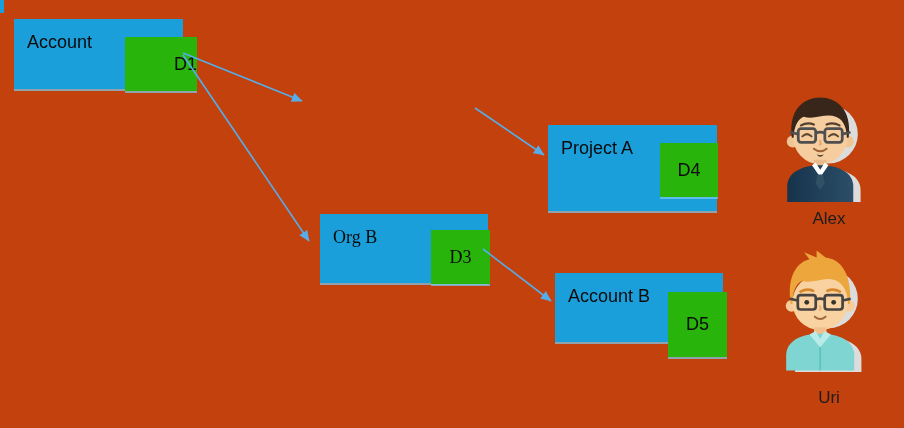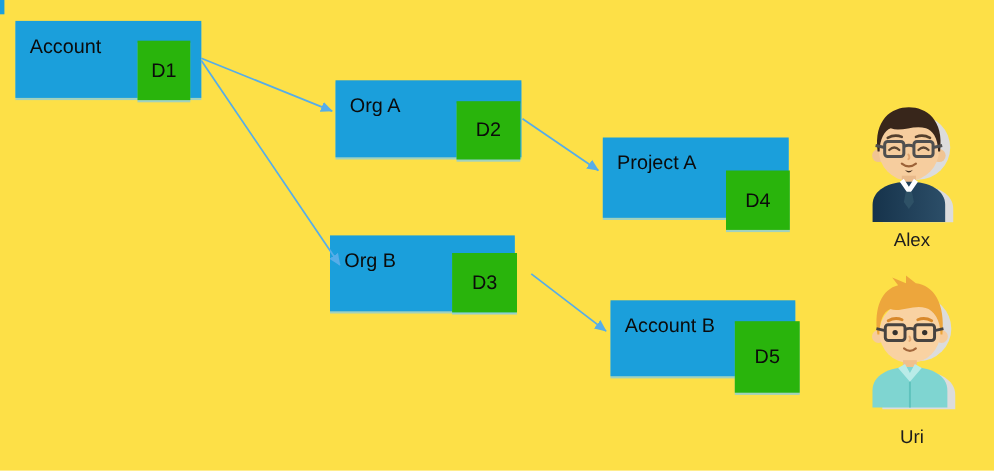--- a/index.html
+++ b/index.html
@@ -1,20 +1,20 @@
 <!DOCTYPE html>
 <html><head>
 <meta charset="utf-8">
 <style>
   html, body { margin: 0; padding: 0; background: #ffffff; }
   .canvas {
     position: relative;
     width: 904px;
     height: 428px;
-    background: #fde047;
+    background: #c2410c;
     font-family: "Liberation Sans", sans-serif;
     overflow: hidden;
   }
   .corner-fragment {
     position: absolute; left: 0; top: 0; width: 4px; height: 13px;
     background: #1B9FDB;
   }
   .arrow-layer {
     position: absolute; left: 0; top: 0; width: 904px; height: 428px;
     pointer-events: none; z-index: 5;
@@ -32,33 +32,33 @@
   }
   .badge {
     position: absolute;
     background: #29B40C;
     display: flex; align-items: center; justify-content: center;
     font-size: 18px; color: #0b0b0b;
     box-shadow: 0 2px 0 rgba(122, 204, 240, 0.7);
     z-index: 2;
   }
   .n-account { left: 14px;  top: 19px;  width: 169px; height: 70px; }
-  .n-account .badge { left: 111px; top: 18px; width: 48px; height: 54px; }
+  .n-account .badge { left: 111px; top: 18px; width: 72px; height: 54px; justify-content: flex-end; }
   .n-org-a   { left: 305px; top: 73px;  width: 169px; height: 70px; }
   .n-org-a .badge { left: 110px; top: 19px; width: 58px; height: 53px; }
-  .n-project-a { left: 548px; top: 125px; width: 169px; height: 73px; }
-  .n-project-a .badge { left: 112px; top: 18px; width: 58px; height: 54px; margin-top: 12px; }
-  .n-org-b   { left: 300px; top: 214px; width: 168px; height: 69px; }
+  .n-project-a { left: 548px; top: 125px; width: 169px; height: 86px; }
+  .n-project-a .badge { left: 112px; top: 18px; width: 58px; height: 54px; }
+  .n-org-b   { left: 320px; top: 214px; width: 168px; height: 69px; font-family: Liberation Serif, serif; }
   .n-org-b .badge { left: 111px; top: 16px; width: 59px; height: 54px; }
   .n-project-b { left: 555px; top: 273px; width: 168px; height: 69px; }
   .n-project-b .badge { left: 113px; top: 19px; width: 59px; height: 65px; }
 
   .user {
     position: absolute; width: 100px; margin: 0;
-    display: flex; flex-direction: column; align-items: center;
+    display: flex; flex-direction: column; 
     z-index: 3;
   }
   .user-alex { left: 779px; top: 90px; }
   .user-uri  { left: 779px; top: 247px; }
   .user figcaption {
     font-size: 17px; color: #1d1d1d; text-align: center;
   }
   .user-alex figcaption { margin-top: 7px; }
   .user-uri  figcaption { margin-top: 16px; }
 </style>
@@ -81,26 +81,20 @@
     <line x1="483" y1="249" x2="551" y2="301" stroke="#56ADE9" stroke-width="1.6" marker-end="url(#ah)"></line>
   </svg>
 
   <div class="node n-account">
     <span class="node-label">Account</span>
     <div class="badge">
       <span>D1</span>
     </div>
   </div>
 
-  <div class="node n-org-a">
-    <span class="node-label">Org A</span>
-    <div class="badge">
-      <span>D2</span>
-    </div>
-  </div>
 
   <div class="node n-project-a">
     <span class="node-label">Project A</span>
     <div class="badge">
       <span>D4</span>
     </div>
   </div>
 
   <div class="node n-org-b">
     <span class="node-label">Org B</span>

